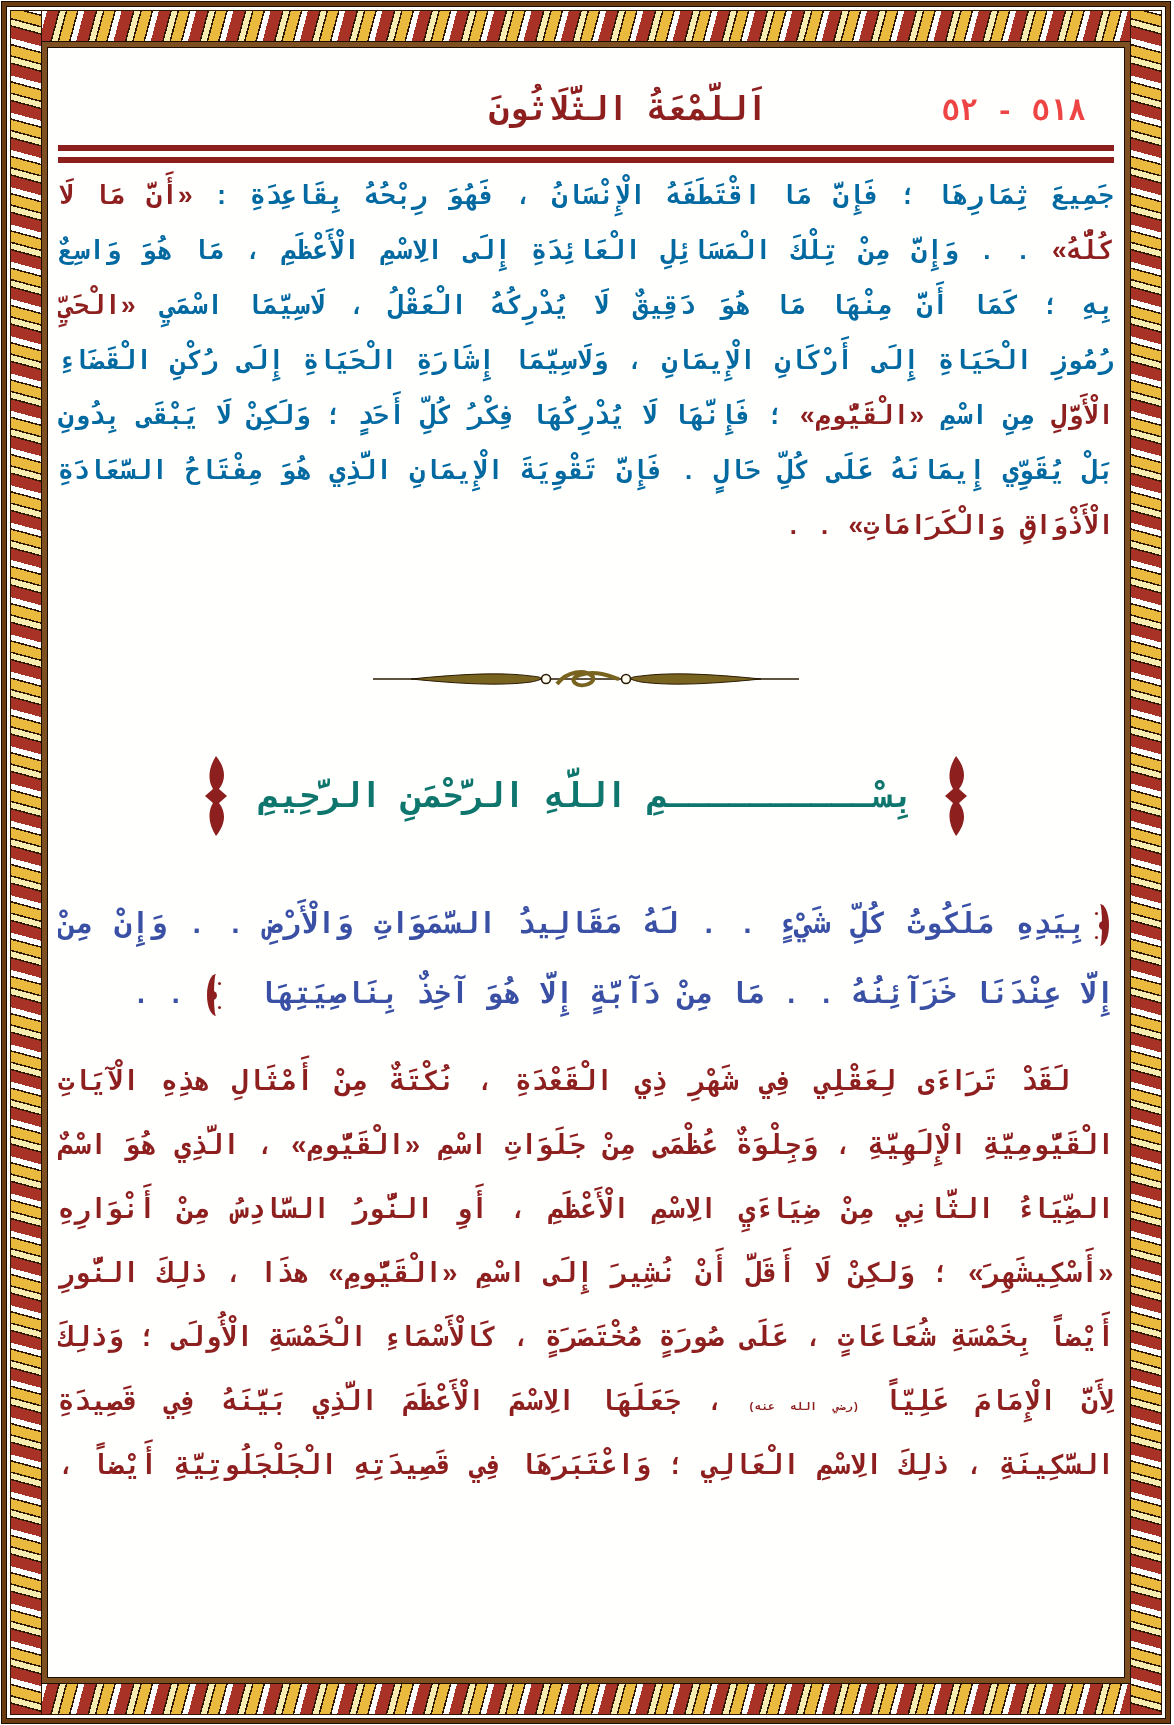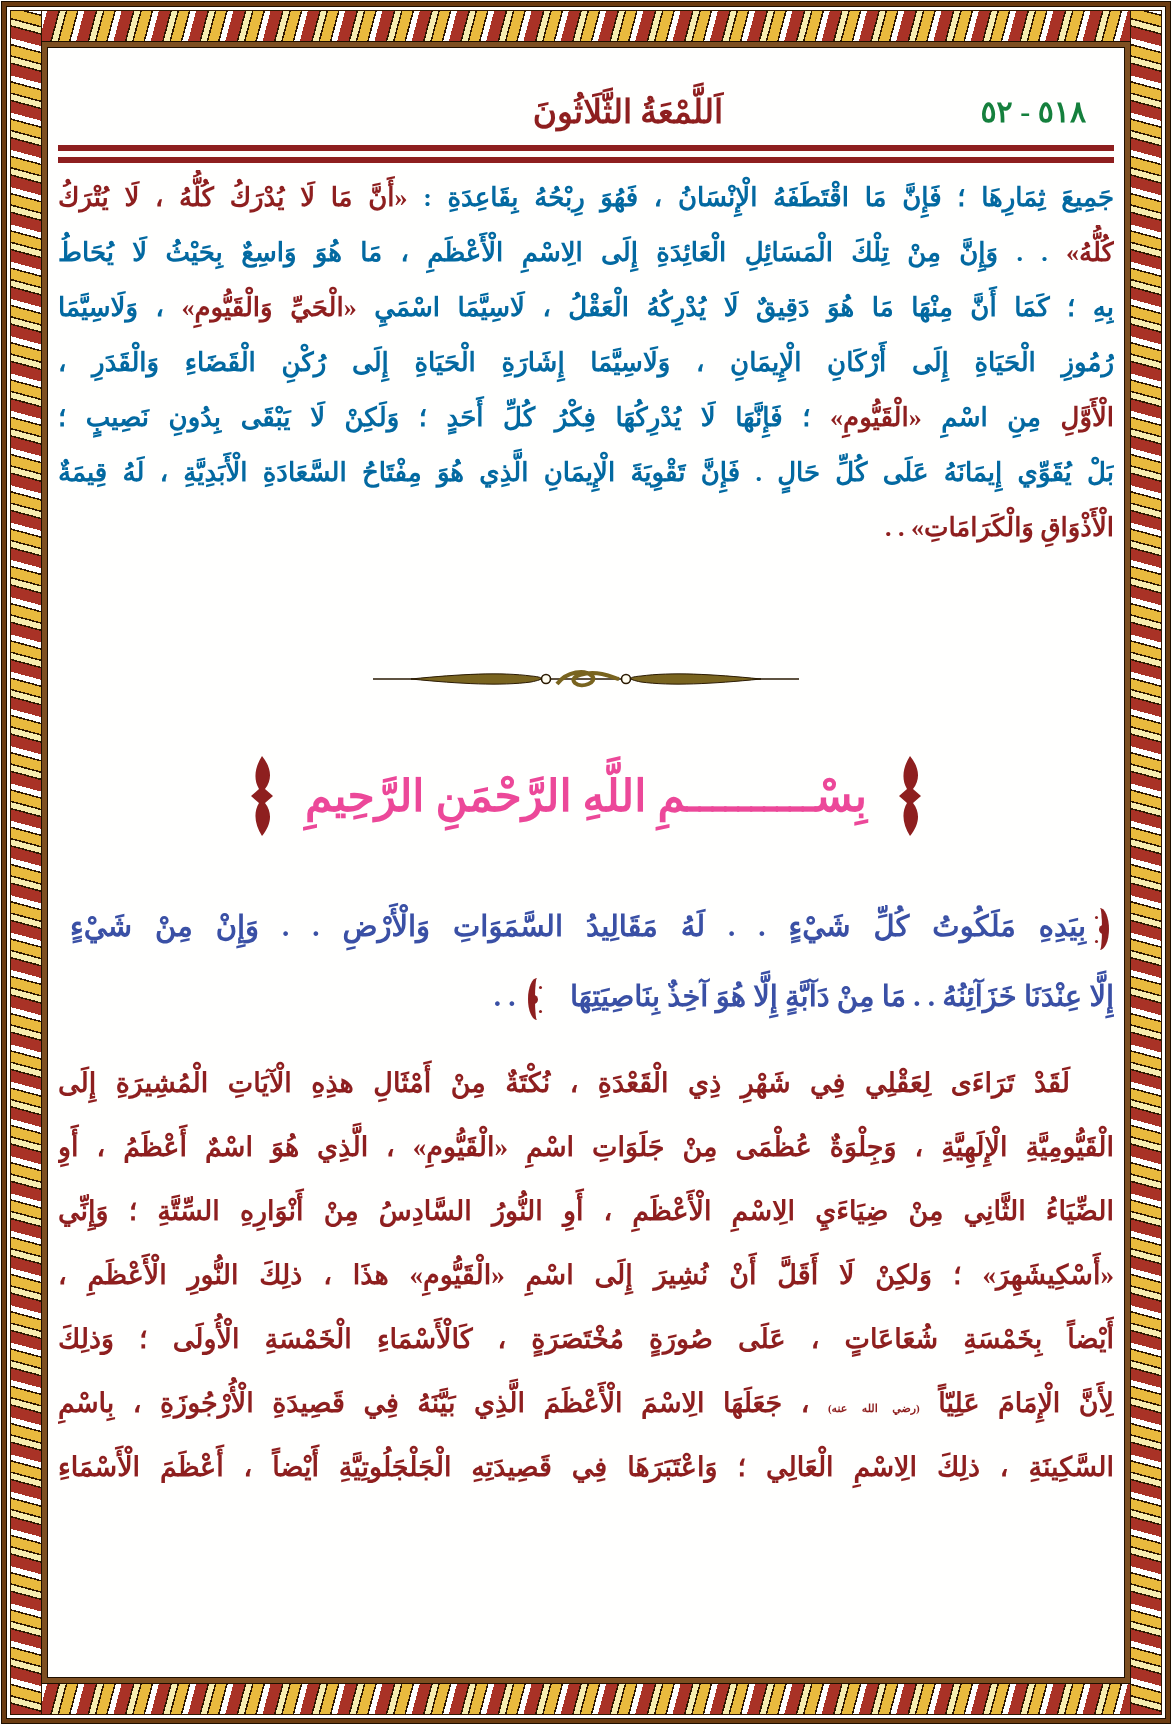--- a/index.html
+++ b/index.html
@@ -1,19 +1,19 @@
 <!DOCTYPE html>
 <html lang="ar"><head>
 <meta charset="utf-8">
 <style>
   html,body { margin:0; padding:0; background:#ffffff; }
   .page {
     position:relative; width:1172px; height:1725px;
     background:#fffffe; overflow:hidden;
-    font-family:Liberation Serif, serif;
+    font-family:Liberation Mono, monospace;
   }
   
   .outer-rail {
     position:absolute; inset:2px; border:4px solid #6b3c12;
     box-shadow:0 0 0 1px #1d0f00, inset 0 0 0 1px #1d0f00;
     pointer-events:none; z-index:1;
   }
   .band { position:absolute; z-index:1; box-shadow: inset 0 0 0 1px #2e1802; }
   .band-h {
     left:10px; right:10px; height:32px;
@@ -43,21 +43,21 @@
     color:#1d1d28;
   }
   .header { position:relative; height:60px; margin-top:34px; }
   .title {
     text-align:center; transform:translateX(42px);
     font-size:33px; font-weight:bold; color:#8e1f1f;
     line-height:60px;
   }
   .pagenum {
     position:absolute; top:0; right:28px;
-    font-size:30px; font-weight:bold; color:#15803d; line-height:60px;
+    font-size:30px; font-weight:bold; color:#ef4444; line-height:60px;
   }
   .rule {
     margin-top:3px; height:6px;
     border-top:6px solid #8e1f1f; border-bottom:6px solid #8e1f1f;
   }
   .para { font-weight:bold; }
   .para1 { margin-top:7px; font-size:26px; }
   .para1 .line { height:55px; line-height:55px; }
   .para2 { margin-top:20px; font-size:27px; color:#8b2020; }
   .para2 .line { height:64px; line-height:64px; }
@@ -70,21 +70,21 @@
   .c-red  { color:#8e1f1f; }
   .c-blue { color:#3a50a5;margin-left:12px; }
   .seal { font-size:11px; letter-spacing:0; }
   
   .divider { margin-top:112px; height:24px; text-align:center; }
   
   .basmala {
     margin-top:40px; height:130px;
     display:flex; align-items:center; justify-content:center; gap:30px;
   }
-  .basmala-text { font-size:44px; font-weight:bold; color:#ec4899; }
+  .basmala-text { font-size:34px; font-weight:bold; color:#0f766e; }
   
   .verse { margin-top:30px; font-size:29px; font-weight:bold; }
   .verse .line { height:70px; line-height:70px; }
   
   .orn {
     display:inline-block; width:18px; height:42px; position:relative;
     vertical-align:middle; margin:0 5px;
   }
   .orn-open::before {
     content:''; position:absolute; inset:0;

